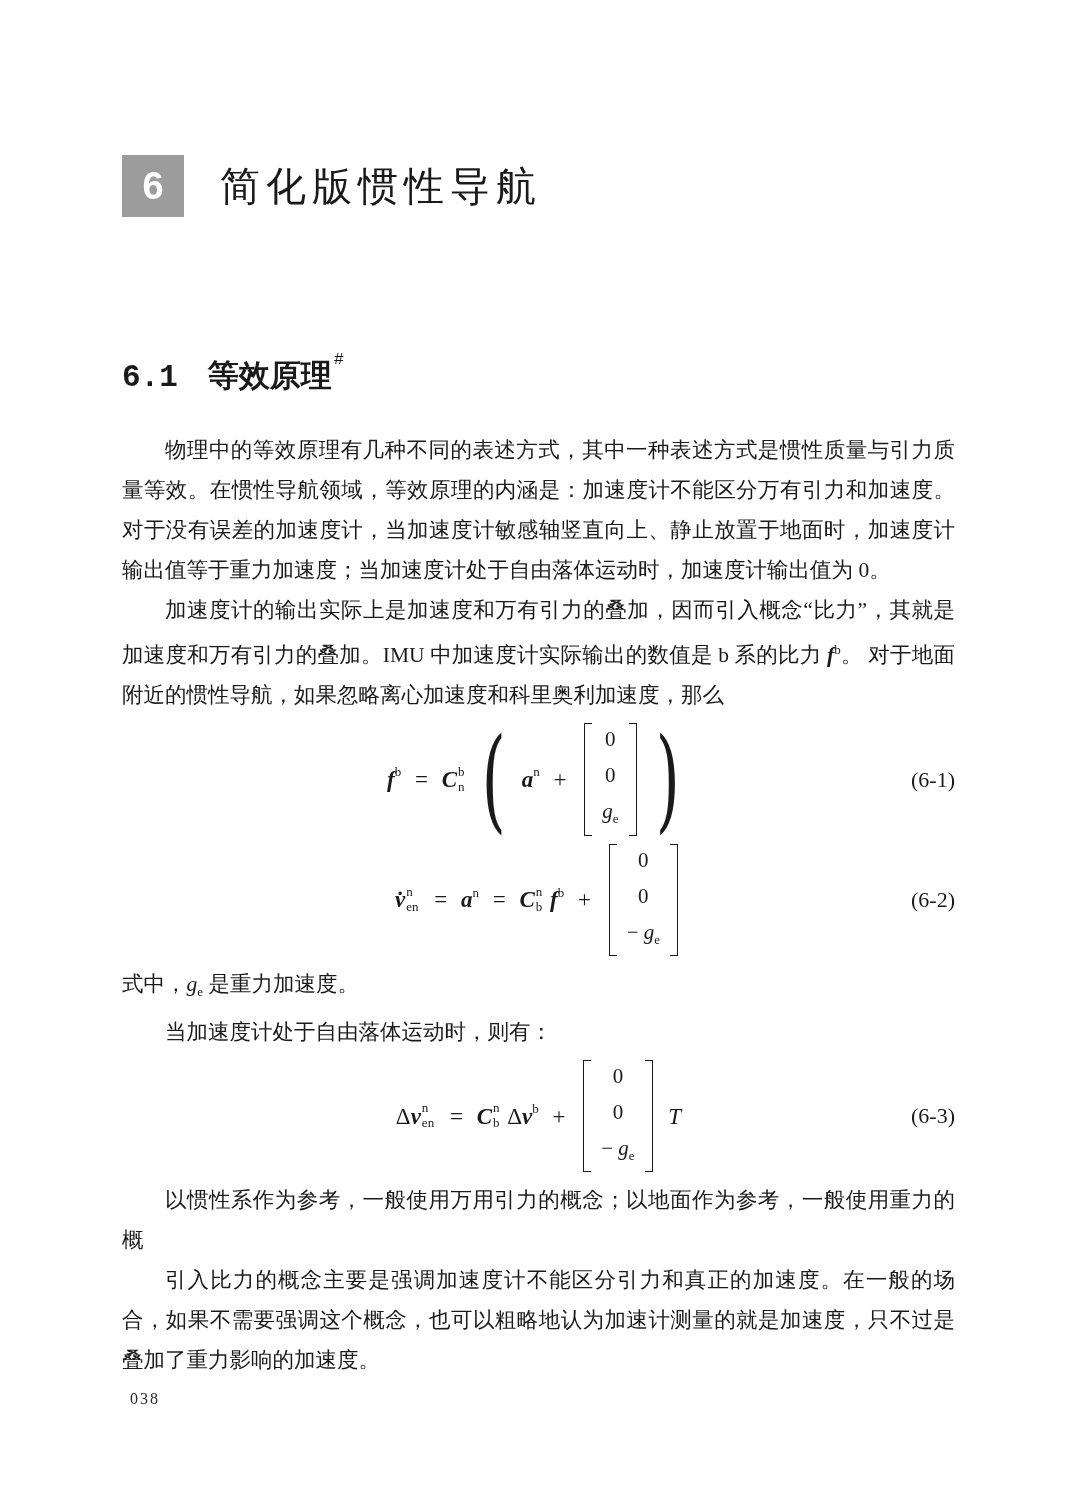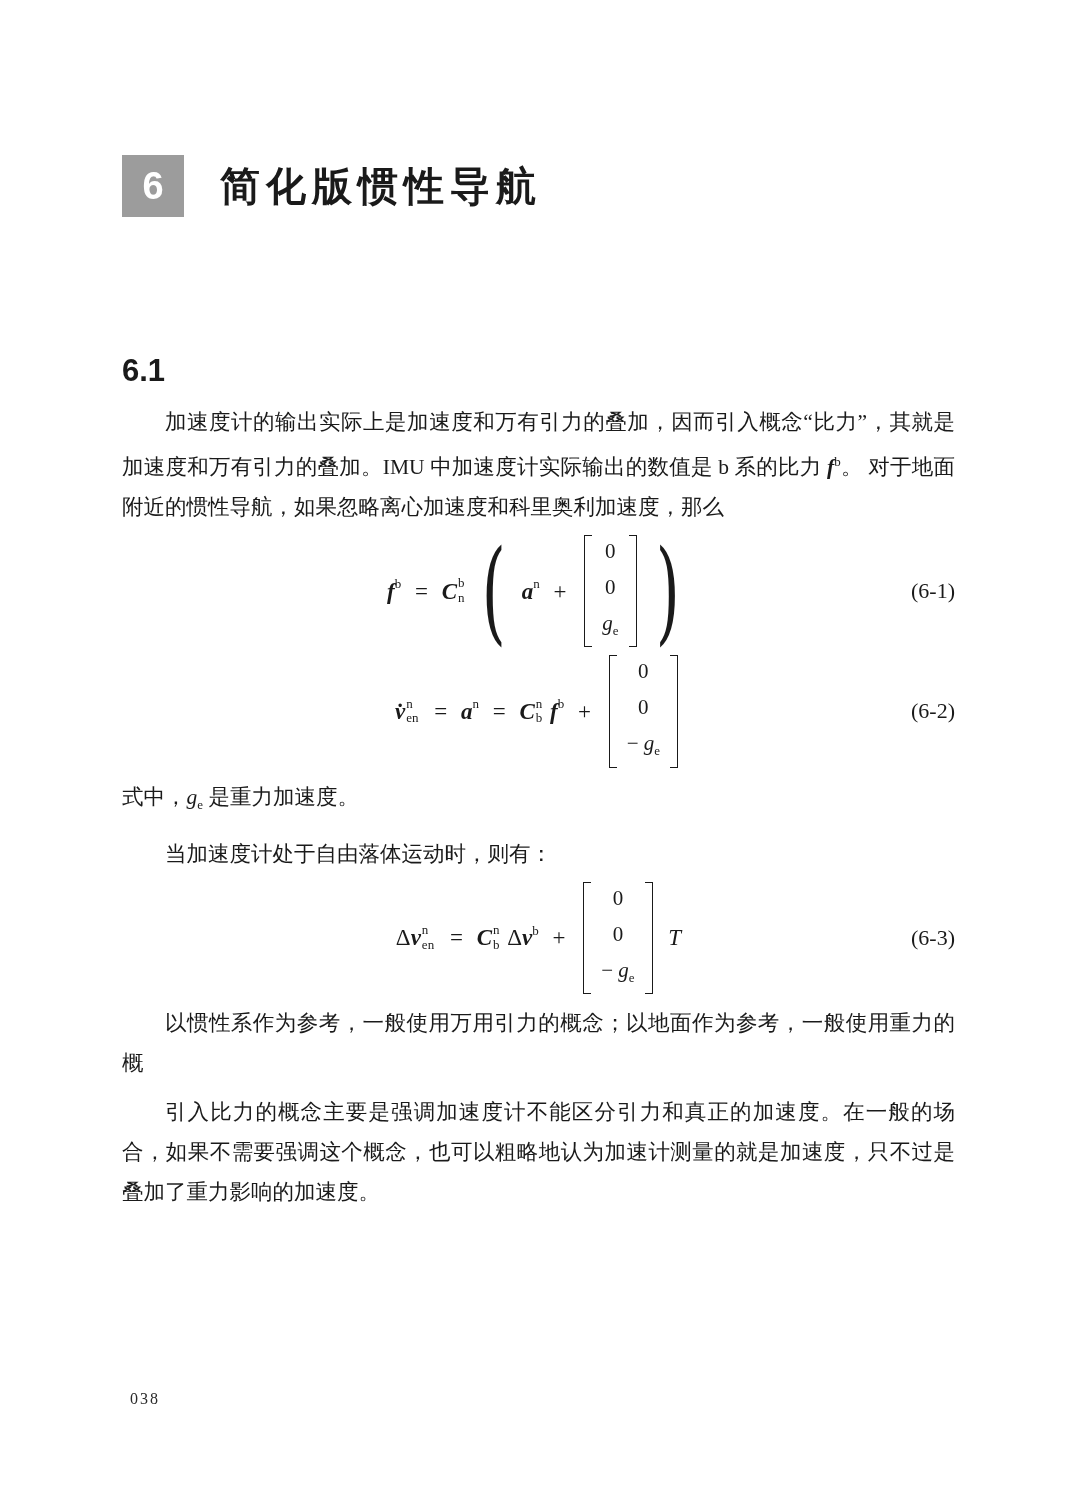--- a/index.html
+++ b/index.html
@@ -14,39 +14,38 @@
 
   
   .chapter-head { display:flex; align-items:center; gap:36px; }
   .chapter-box {
     width:62px; height:62px; background:#9c9c9c; color:#ffffff;
     display:flex; align-items:center; justify-content:center;
     font-family:"Liberation Sans","DejaVu Sans",sans-serif;
     font-weight:bold; font-size:38px; flex:0 0 auto;
   }
   .chapter-title {
-    font-size:40px; font-weight:bold; letter-spacing:6px;
+    font-size:40px; font-weight:normal; letter-spacing:6px;
     font-family:"Liberation Serif","DejaVu Serif",serif;
   }
 
   
   .section-head {
     margin-top:132px;
-    font-family:Liberation Sans, sans-serif;
+    font-family:Liberation Mono, monospace;
     font-weight:bold; font-size:31px; line-height:44px;
     display:flex; align-items:baseline;
   }
   .section-num { margin-right:30px; }
   .section-sup { font-size:17px; vertical-align:super; position:relative; top:-11px; margin-left:2px; font-weight:normal; }
 
   
   .body {
     font-size:21.5px; line-height:40px; text-align:justify;
     color:#1a1a1a;
-    margin-top:9px;
   }
   .first-body { margin-top:30px; }
   .indent { text-indent:2em; }
 
   .mvar { font-style:italic; font-weight:bold; font-family:"Liberation Serif","DejaVu Serif",serif; }
   .mvar-n { font-style:italic; font-family:"Liberation Serif","DejaVu Serif",serif; }
   sup.rsup { font-size:13px; font-style:normal; font-weight:normal; }
   sub.rsub { font-size:13px; font-style:normal; font-weight:normal; }
 
   
@@ -92,22 +91,24 @@
 
     <div class="chapter-head">
       <div class="chapter-box">
         <span>6</span>
       </div>
       <div class="chapter-title">简化版惯性导航</div>
     </div>
 
     <div class="section-head">
       <span class="section-num">6.1</span>
-    </div>
-
+      <span><span>等效原理</span><span class="section-sup">#</span></span>
+    </div>
+
+    <p class="body indent first-body">物理中的等效原理有几种不同的表述方式，其中一种表述方式是惯性质量与引力质量等效。在惯性导航领域，等效原理的内涵是：加速度计不能区分万有引力和加速度。对于没有误差的加速度计，当加速度计敏感轴竖直向上、静止放置于地面时，加速度计输出值等于重力加速度；当加速度计处于自由落体运动时，加速度计输出值为 0。</p>
 
     <p class="body indent"><span>加速度计的输出实际上是加速度和万有引力的叠加，因而引入概念“比力”，其就是加速度和万有引力的叠加。IMU 中加速度计实际输出的数值是 b 系的比力 </span><span class="mvar">f</span><sup class="rsup">b</sup><span>。 对于地面附近的惯性导航，如果忽略离心加速度和科里奥利加速度，那么</span></p>
 
     <div class="eqrow">
       <span class="eq">
         <span class="mvar tok">f</span><sup class="rsup">b</sup>
         <span class="op tok">=</span>
         <span class="mvar tok">C</span><span class="supsub">
             <span>b</span>
             <span>n</span>

